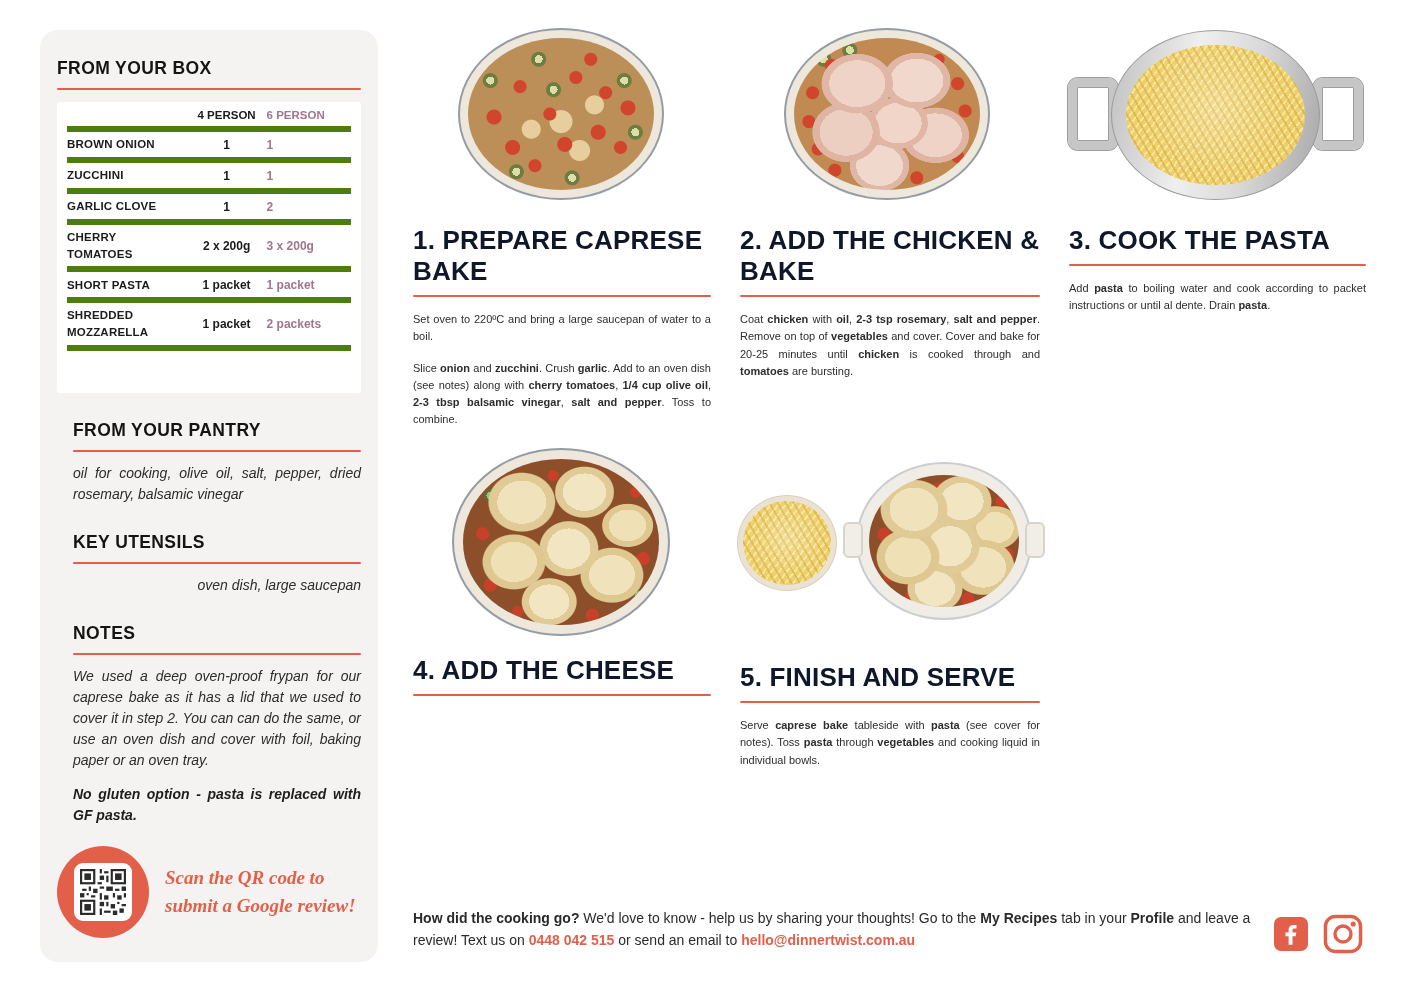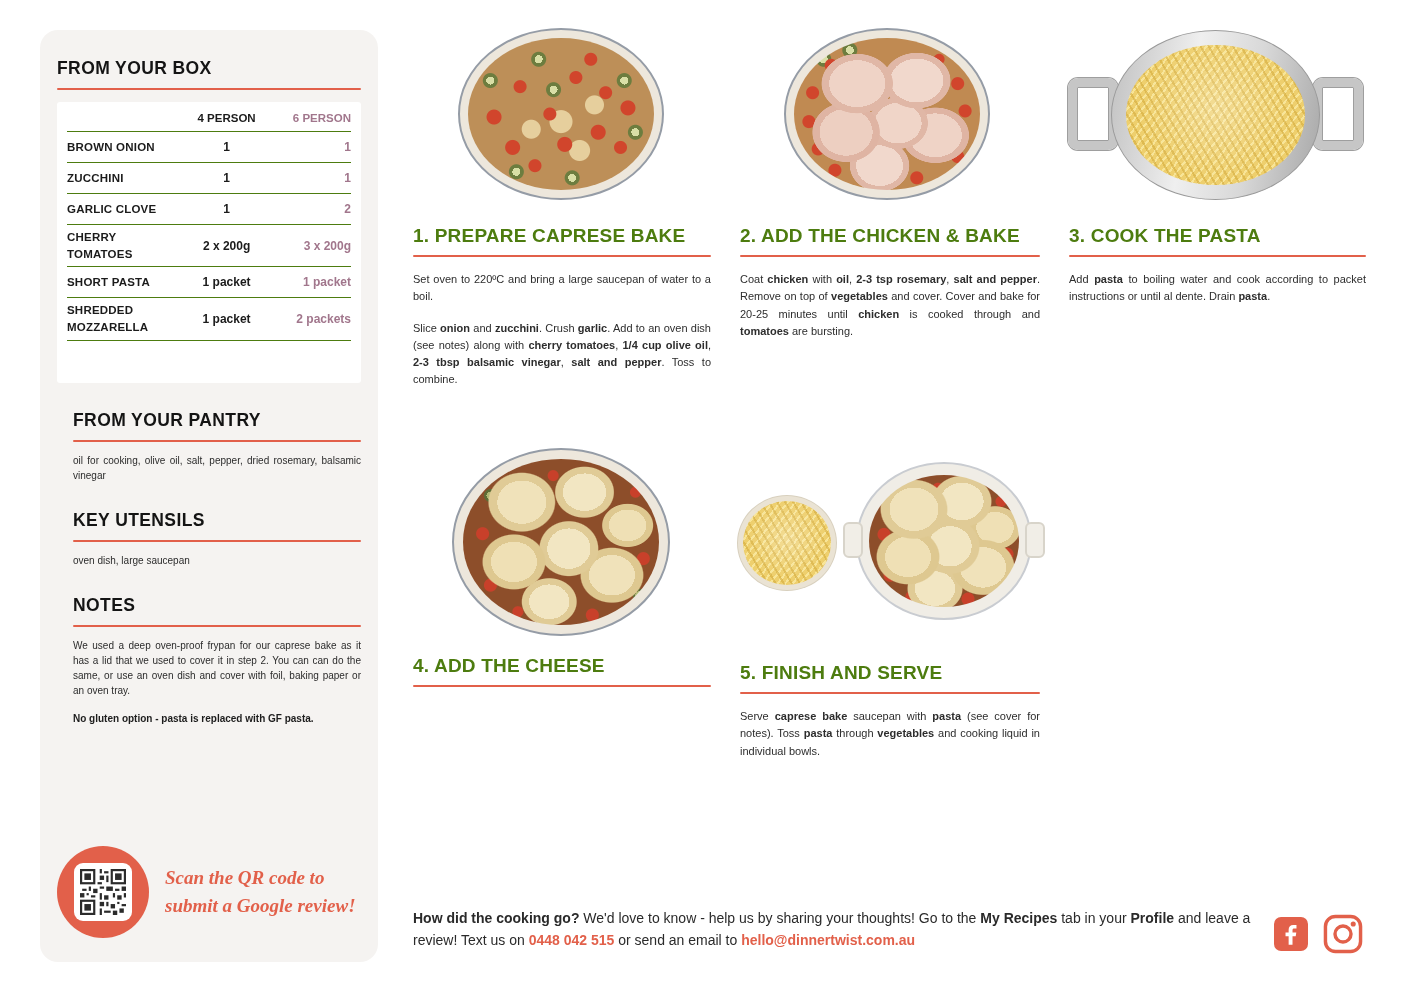--- a/index.html
+++ b/index.html
@@ -13,46 +13,46 @@
 
   
   .sidebar {
     position:absolute; left:40px; top:30px; width:338px; height:932px;
     background:#F5F3F1; border-radius:18px; padding:28px 17px 0;
   }
   .side-title { font-size:17.5px; font-weight:800; letter-spacing:.4px; color:#141414; }
   .rule { height:2px; background:#E2604A; margin-top:9px; border-radius:1px; }
 
   .tbl { background:#fff; margin-top:12px; padding:2px 10px 6px; border-radius:3px; }
-  .tbl-row { display:flex; align-items:center; min-height:31px; padding:4px 0; border-bottom:1px solid #4d7c0f; }
+  .tbl-row { display:flex; align-items:center; min-height:31px; padding:4px 0; border-bottom:6px solid #4d7c0f; }
   .tbl-row.hdr { min-height:28px; }
   .tbl-row.spacer { min-height:36px; border-bottom:none; }
   .tbl-name { flex:1.3; font-size:11.5px; font-weight:700; letter-spacing:.2px; color:#1b1b1b; line-height:1.45; padding-right:4px; }
   .tbl-c4 { flex:.9; text-align:center; font-size:12px; font-weight:700; color:#1b1b1b; }
-  .tbl-c6 { flex:.95; text-align:right; font-size:12px; font-weight:700; color:#A1768C; }
+  .tbl-c6 { flex:.95; text-align:left; font-size:12px; font-weight:700; color:#A1768C; }
   .tbl-row.hdr .tbl-c4 { font-size:11.5px; }
   .tbl-row.hdr .tbl-c6 { font-size:11.5px; }
 
   .side-sec { margin-top:27px;margin-left:16px; }
-  .side-sec p { font-size:10px; line-height:1.5; color:#2c2c2c; margin-top:11px; text-align:justify; }
-  .side-sec p.no-just { text-align:left; }
+  .side-sec p { font-size:14px; line-height:1.5; color:#2c2c2c; margin-top:11px; text-align:justify;font-style:italic; }
+  .side-sec p.no-just { text-align:right; }
   .side-sec p.bold { font-weight:700; color:#1d1d1d; margin-top:13px; }
 
   .qr-row { position:absolute; left:17px; right:17px; bottom:24px; display:flex; align-items:center; }
   .qr-circle { width:92px; height:92px; border-radius:50%; background:#E2604A; display:flex; align-items:center; justify-content:center; flex:none; }
   .qr-inner { width:58px; height:58px; background:#fff; border-radius:9px; padding:6px; }
   .qr-inner svg { width:100%; height:100%; display:block; }
   .qr-text {
     margin-left:16px; color:#E2604A; font-family:cursive; font-style:italic;
     font-size:19px; line-height:1.5; font-weight:700; width:205px;
   }
 
   
   .step { position:absolute; width:298px; }
-  .step h3 { color:#4d7c0f; font-size:19px; font-weight:800; letter-spacing:.2px; }
+  .step h3 { color:#0f172a; font-size:26px; font-weight:800; letter-spacing:.2px; }
   .step .rule { margin:8px 0 14px; }
   .step p { font-size:11px; line-height:1.57; color:#2d2d2d; text-align:justify; margin-bottom:14px; }
   #step1 { left:413px; top:225px; }
   #step2 { left:740px; top:225px; width:300px; }
   #step3 { left:1069px; top:225px; width:297px; }
   #step4 { left:413px; top:655px; }
   #step5 { left:740px; top:662px; width:300px; }
 
   
   .pan { position:absolute; border-radius:50%; background:#EDE7DC; border:2px solid #959CA6; padding:8px; }
@@ -347,21 +347,21 @@
   </section>
 
   <section class="step" id="step4">
     <h3>4. ADD THE CHEESE</h3>
     <div class="rule"></div>
   </section>
 
   <section class="step" id="step5">
     <h3>5. FINISH AND SERVE</h3>
     <div class="rule"></div>
-    <p><span>Serve </span><b>caprese bake</b><span> saucepan with </span><b>pasta</b><span> (see cover for notes). Toss </span><b>pasta</b><span> through </span><b>vegetables</b><span> and cooking liquid in individual bowls.</span></p>
+    <p><span>Serve </span><b>caprese bake</b><span> tableside with </span><b>pasta</b><span> (see cover for notes). Toss </span><b>pasta</b><span> through </span><b>vegetables</b><span> and cooking liquid in individual bowls.</span></p>
   </section>
 
   <p class="footer"><b>How did the cooking go?</b><span> We'd love to know - help us by sharing your thoughts! Go to the </span><b>My Recipes</b><span> tab in your </span><b>Profile</b><span> and leave a review! Text us on </span><b class="accent">0448 042 515</b><span> or send an email to </span><b class="accent">hello@dinnertwist.com.au</b></p>
 
   <div class="social">
     <span class="sbtn">
       <svg width="34" height="34" viewBox="0 0 36 36">
         <rect width="36" height="36" rx="7.5" fill="#E2604A"></rect>
         <path d="M23.8 12.2h-2.6c-1 0-1.6.7-1.6 1.7v2.6h4l-.6 3.9h-3.4v8.9h-4.1v-8.9h-3.3v-3.9h3.3v-2.9c0-3 1.9-5.1 4.9-5.1h3.4z" fill="#ffffff"></path>
       </svg>

